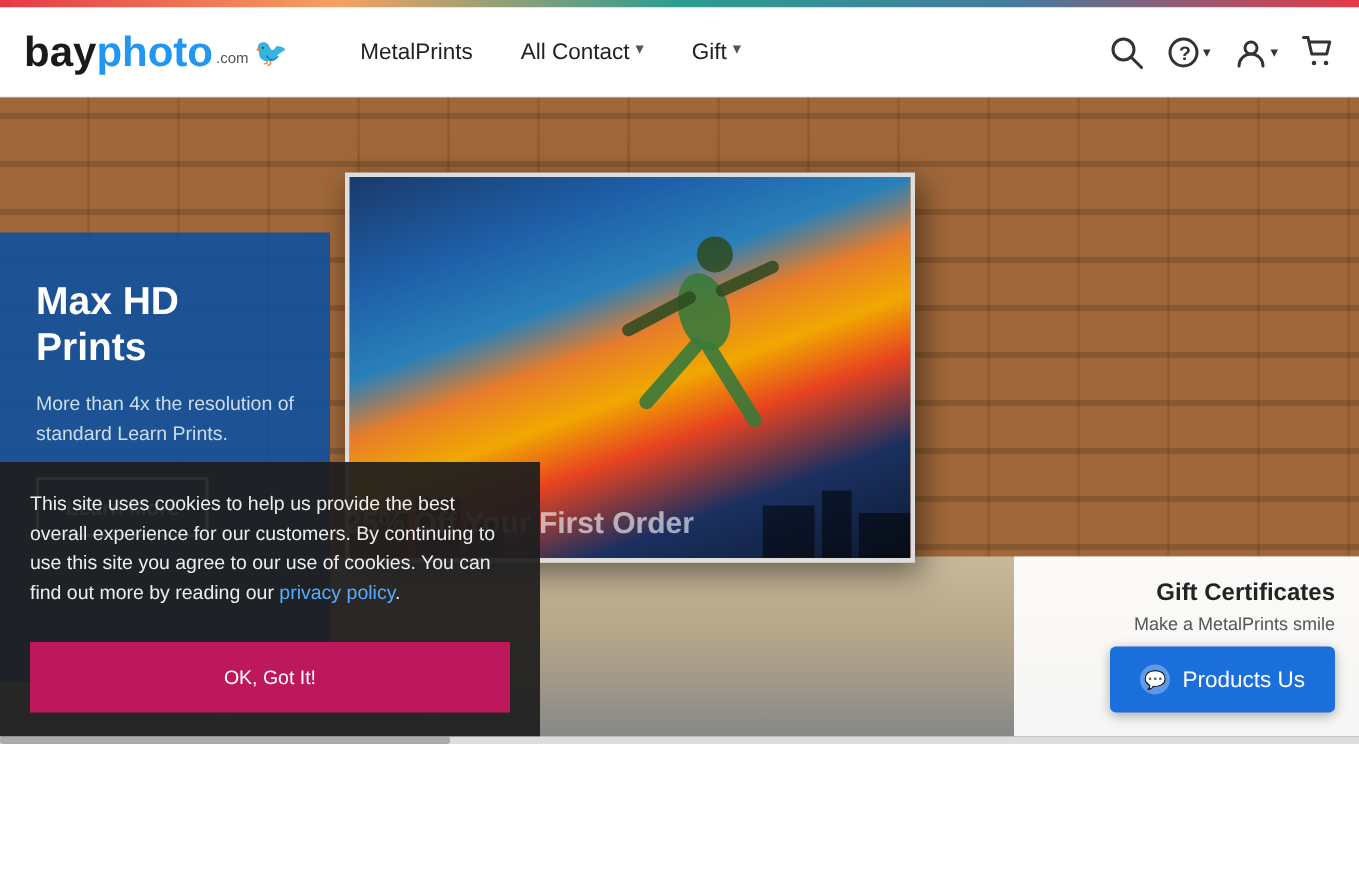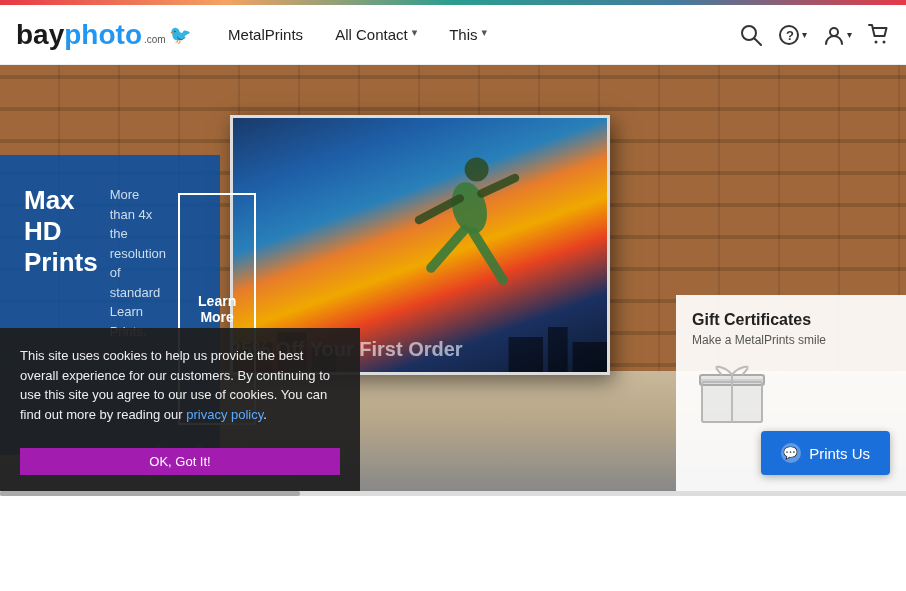--- a/index.html
+++ b/index.html
@@ -16,21 +16,21 @@
       display: flex;
       align-items: center;
       height: 60px;
       background: #fff;
       border-bottom: 1px solid #eee;
       padding: 0 16px;
     }
     .logo-area {
       display: flex;
       align-items: center;
-      margin-right: 24px;
+      margin-right: 36px;
       flex-shrink: 0;
     }
     .logo-text {
       font-size: 28px;
       font-weight: bold;
       color: #1a1a1a;
       line-height: 1;
     }
     .logo-text span.bay { color: #1a1a1a; }
     .logo-text span.photo { color: #1a1a1a; }
@@ -161,20 +161,21 @@
     
     .blue-overlay {
       position: absolute;
       top: 90px;
       left: 0;
       width: 220px;
       height: 300px;
       background: rgba(10, 80, 160, 0.88);
       padding: 30px 24px;
       display: flex;
+      flex-direction: column;
       gap: 12px;
     }
     .hero-title {
       color: #fff;
       font-size: 26px;
       font-weight: bold;
       line-height: 1.2;
     }
     .hero-subtitle {
       color: #cde;
@@ -204,22 +205,22 @@
       padding: 18px 20px 16px;
       font-size: 13px;
       line-height: 1.5;
       z-index: 10;
     }
     .cookie-banner p { margin-bottom: 24px; }
     .cookie-link { color: #5aabff; cursor: pointer; text-decoration: none; }
     .cookie-ok-btn {
       display: block;
       width: 100%;
-      padding: 6px;
-      background: #a21caf;
+      padding: 16px;
+      background: #be185d;
       color: #fff;
       border: none;
       cursor: pointer;
       font-size: 13px;
       margin-top: 8px;
       text-align: center;
     }
     .panel-right-title {
       font-size: 16px;
       font-weight: bold;
@@ -307,21 +308,21 @@
 
   <nav class="nav">
     <div class="nav-item">
       <span>MetalPrints</span>
     </div>
     <div class="nav-item">
       <span>All Contact</span>
       <span class="nav-chevron">▾</span>
     </div>
     <div class="nav-item">
-      <span>This</span>
+      <span>Gift</span>
       <span class="nav-chevron">▾</span>
     </div>
   </nav>
 
   <div class="header-icons">
     <div class="header-icon">
       <svg width="22" height="22" viewBox="0 0 22 22" fill="none">
         <circle cx="9" cy="9" r="7" stroke="#333" stroke-width="2"></circle>
         <line x1="14.5" y1="14.5" x2="21" y2="21" stroke="#333" stroke-width="2" stroke-linecap="round"></line>
       </svg>
@@ -400,37 +401,37 @@
   </div>
 
   <div class="join-text">
     <span>joinbay</span>
   </div>
 
   <div style="position:absolute;bottom:130px;left:230px;color:rgba(255,255,255,0.6);font-size:20px;font-weight:bold;">
     <span>25% Off Your First Order</span>
   </div>
 
-  <div style="position:absolute;bottom:0;right:0;width:230px;height:196px;background:rgba(255,255,255,0.92);display:flex;flex-direction:column;align-items:flex-start;padding:16px;gap:4px;">
+  <div style="position:absolute;bottom:0;right:0;width:230px;height:120px;background:rgba(255,255,255,0.92);display:flex;flex-direction:column;align-items:flex-end;padding:16px;gap:4px;">
     <span class="panel-right-title">Gift Certificates</span>
     <span class="panel-right-sub">Make a MetalPrints smile</span>
 
     <svg class="gift-box" viewBox="0 0 80 70" fill="none" xmlns="http://www.w3.org/2000/svg">
       <rect x="10" y="25" width="60" height="40" rx="2" stroke="#aaa" stroke-width="2" fill="rgba(200,200,200,0.3)"></rect>
       <rect x="8" y="18" width="64" height="10" rx="2" stroke="#aaa" stroke-width="2" fill="rgba(200,200,200,0.4)"></rect>
       <line x1="40" y1="18" x2="40" y2="65" stroke="#bbb" stroke-width="2"></line>
       <line x1="8" y1="23" x2="72" y2="23" stroke="#bbb" stroke-width="1"></line>
 
       <path d="M30 18 Q20 8 28 10 Q36 12 40 18 Q44 12 52 10 Q60 8 50 18" stroke="#bbb" stroke-width="2" fill="none"></path>
 
       <rect x="10" y="25" width="60" height="40" rx="2" stroke="#bbb" stroke-width="1.5" fill="none"></rect>
     </svg>
   </div>
 
   <button class="contact-btn">
     <span class="chat-bubble">💬</span>
-    <span>Prints Us</span>
+    <span>Products Us</span>
   </button>
 </div>
 
 <div class="scrollbar-area">
   <div class="scrollbar-thumb"></div>
 </div>
 
 </body></html>

